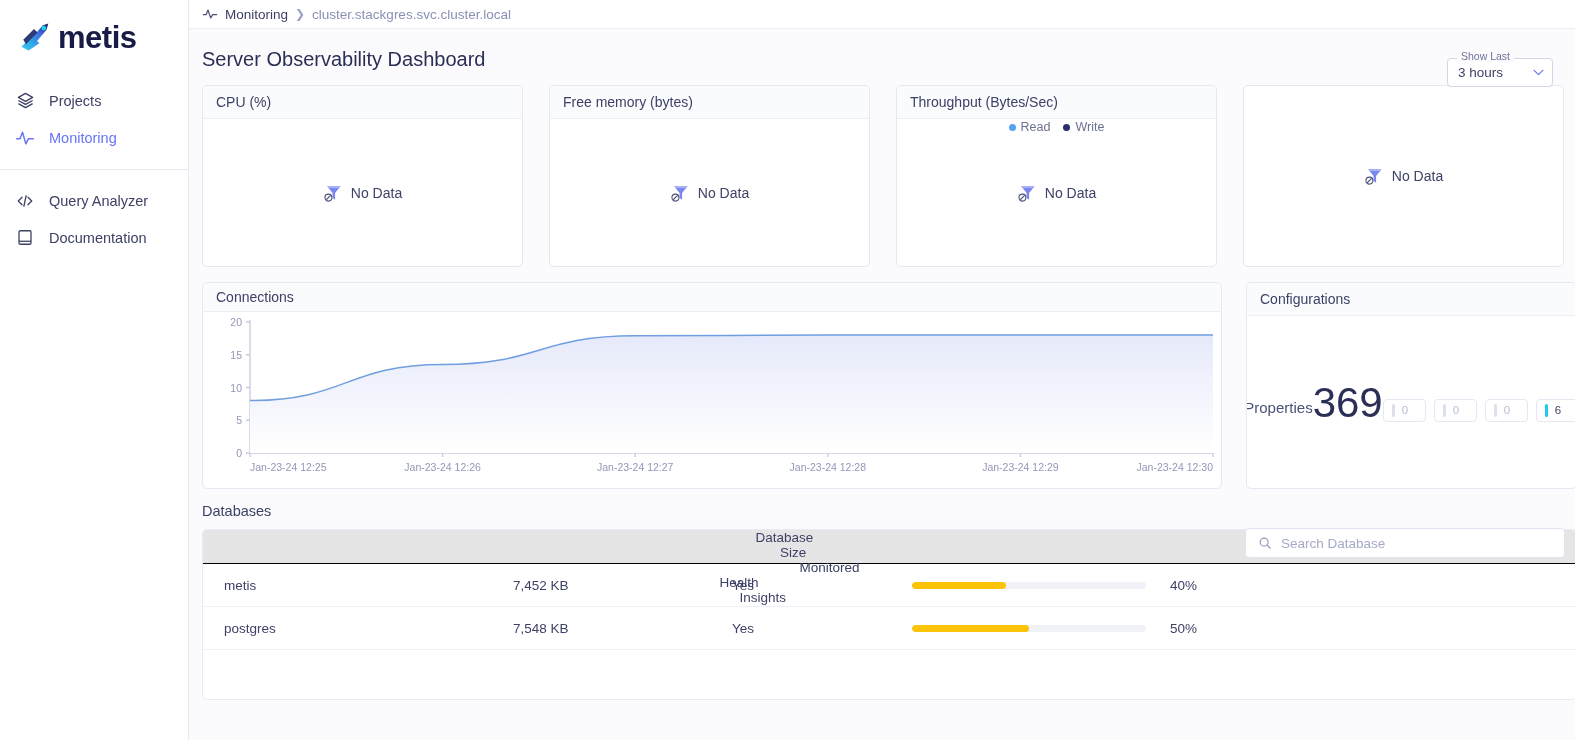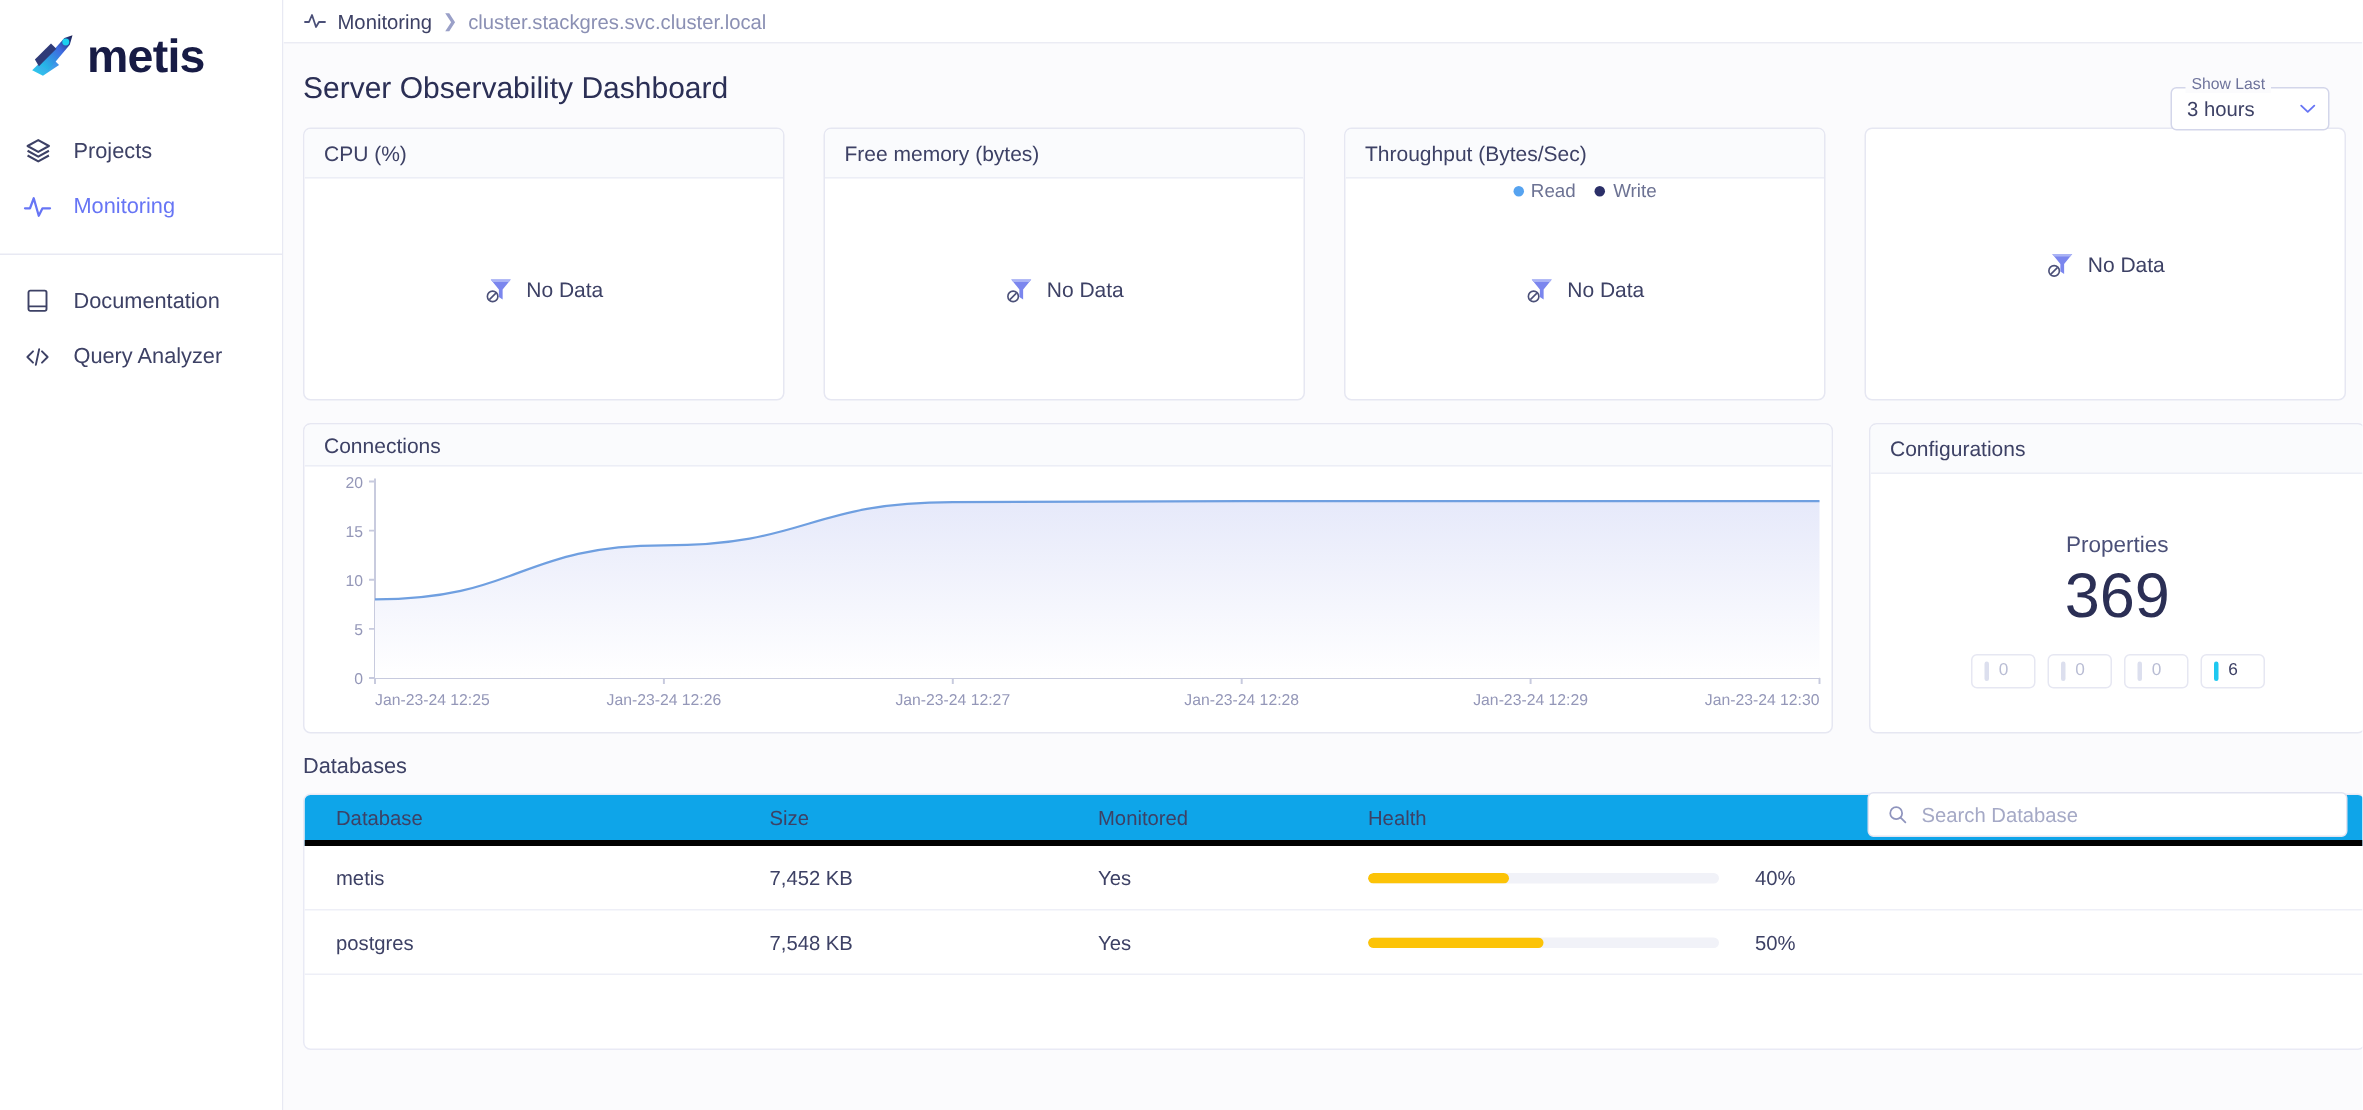--- a/index.html
+++ b/index.html
@@ -78,21 +78,21 @@
   .dot { width: 7px; height: 7px; border-radius: 50%; display: inline-block; }
   .nodata { display: flex; align-items: center; gap: 8px; font-size: 14px; color: #3d4165; }
   .nodata svg { display: block; }
 
   
   .row2 { display: flex; gap: 24px; margin-top: 15px; align-items: flex-start; }
   .panel { background: #fff; border: 1px solid #e6e7f2; border-radius: 5px; overflow: hidden; }
   .connections { width: 1020px; min-width: 1020px; height: 207px; display: flex; flex-direction: column; }
   .chart-area { flex: 1; position: relative; }
   .configs { width: 331px; min-width: 331px; height: 207px; display: flex; flex-direction: column; }
-  .configs-body { flex: 1; display: flex; flex-direction: column; align-items: center; justify-content: center; padding-top: 2px; }
+  .configs-body { flex: 1; display: flex; align-items: center; justify-content: center; padding-top: 2px; }
   .prop-label { font-size: 15px; color: #4b5078; margin-top: 8px; }
   .prop-value { font-size: 42px; color: #2b2f55; font-weight: 400; letter-spacing: 0px; line-height: 1.18; }
   .badges { display: flex; gap: 8px; margin-top: 14px; }
   .badge {
     width: 43px; height: 23px; border: 1px solid #e6e7f2; border-radius: 4px;
     background: #fff; display: flex; align-items: center; gap: 7px; padding-left: 8px;
     font-size: 11.5px; color: #b9bdd4;
   }
   .badge .bar { width: 3px; height: 13px; background: #dcdfee; border-radius: 2px; }
   .badge.active { color: #3d4165; }
@@ -110,21 +110,21 @@
     border: 0; outline: 0; font-size: 13.5px; color: #3d4165; width: 255px;
     font-family: "Liberation Sans", sans-serif; background: transparent;
   }
   .search-box input::placeholder { color: #a5a9c6; }
 
   .table {
     margin-top: 10px; background: #fff; border: 1px solid #e9eaf5;
     border-radius: 5px 5px 5px 5px; width: 1375px; overflow: hidden;
   }
   .tr { display: flex; align-items: center; }
-  .thead { background: #0ea5e9; height: 34px; border-bottom: 4px solid #000000; }
+  .thead { background: #e5e5e5; height: 34px; border-bottom: 1px solid #000000; flex-direction: column; }
   .th { font-size: 13.5px; color: #3d4165; }
   .tbody-row { height: 43px; border-bottom: 1px solid #eeeff7; }
   .td { font-size: 13.5px; color: #3d4165; }
   .c1 { width: 310px; padding-left: 21px; }
   .c2 { width: 219px; }
   .c3 { width: 180px; }
   .c4 { width: 340px; }
   .c5 { width: 300px; }
   .hbar-wrap { display: flex; align-items: center; gap: 0; width: 100%; }
   .hbar-track { width: 234px; height: 7px; background: #f1f2f8; border-radius: 4px; overflow: hidden; }
@@ -179,36 +179,36 @@
           </span>
           <span>Monitoring</span>
         </div>
       </div>
 
       <div class="nav-sep"></div>
 
       <div class="nav-group">
         <div class="nav-item">
           <span class="ico">
-            <svg width="18" height="19" viewBox="0 0 24 24" fill="none" stroke="#3d4165" stroke-width="1.7" stroke-linejoin="round">
-              <rect x="4" y="3" width="16" height="18" rx="1.6"></rect>
-                <path d="M4 17 L20 17"></path>
-            </svg>
-          </span>
-          <span>Documentation</span>
-        </div>
-        <div class="nav-item">
-          <span class="ico">
             <svg width="20" height="18" viewBox="0 0 24 24" fill="none" stroke="#3d4165" stroke-width="1.7" stroke-linecap="round" stroke-linejoin="round">
               <path d="M8 7 L3 12 L8 17"></path>
                 <path d="M16 7 L21 12 L16 17"></path>
                 <path d="M13.5 5 L10.5 19"></path>
             </svg>
           </span>
           <span>Query Analyzer</span>
+        </div>
+        <div class="nav-item">
+          <span class="ico">
+            <svg width="18" height="19" viewBox="0 0 24 24" fill="none" stroke="#3d4165" stroke-width="1.7" stroke-linejoin="round">
+              <rect x="4" y="3" width="16" height="18" rx="1.6"></rect>
+                <path d="M4 17 L20 17"></path>
+            </svg>
+          </span>
+          <span>Documentation</span>
         </div>
       </div>
     </nav>
   </aside>
 
   <section class="main">
 
     <div class="crumbbar">
       <span style="display:flex;align-items:center">
         <svg width="16" height="14" viewBox="0 0 24 20" fill="none" stroke="#4b5078" stroke-width="1.8" stroke-linecap="round" stroke-linejoin="round">

